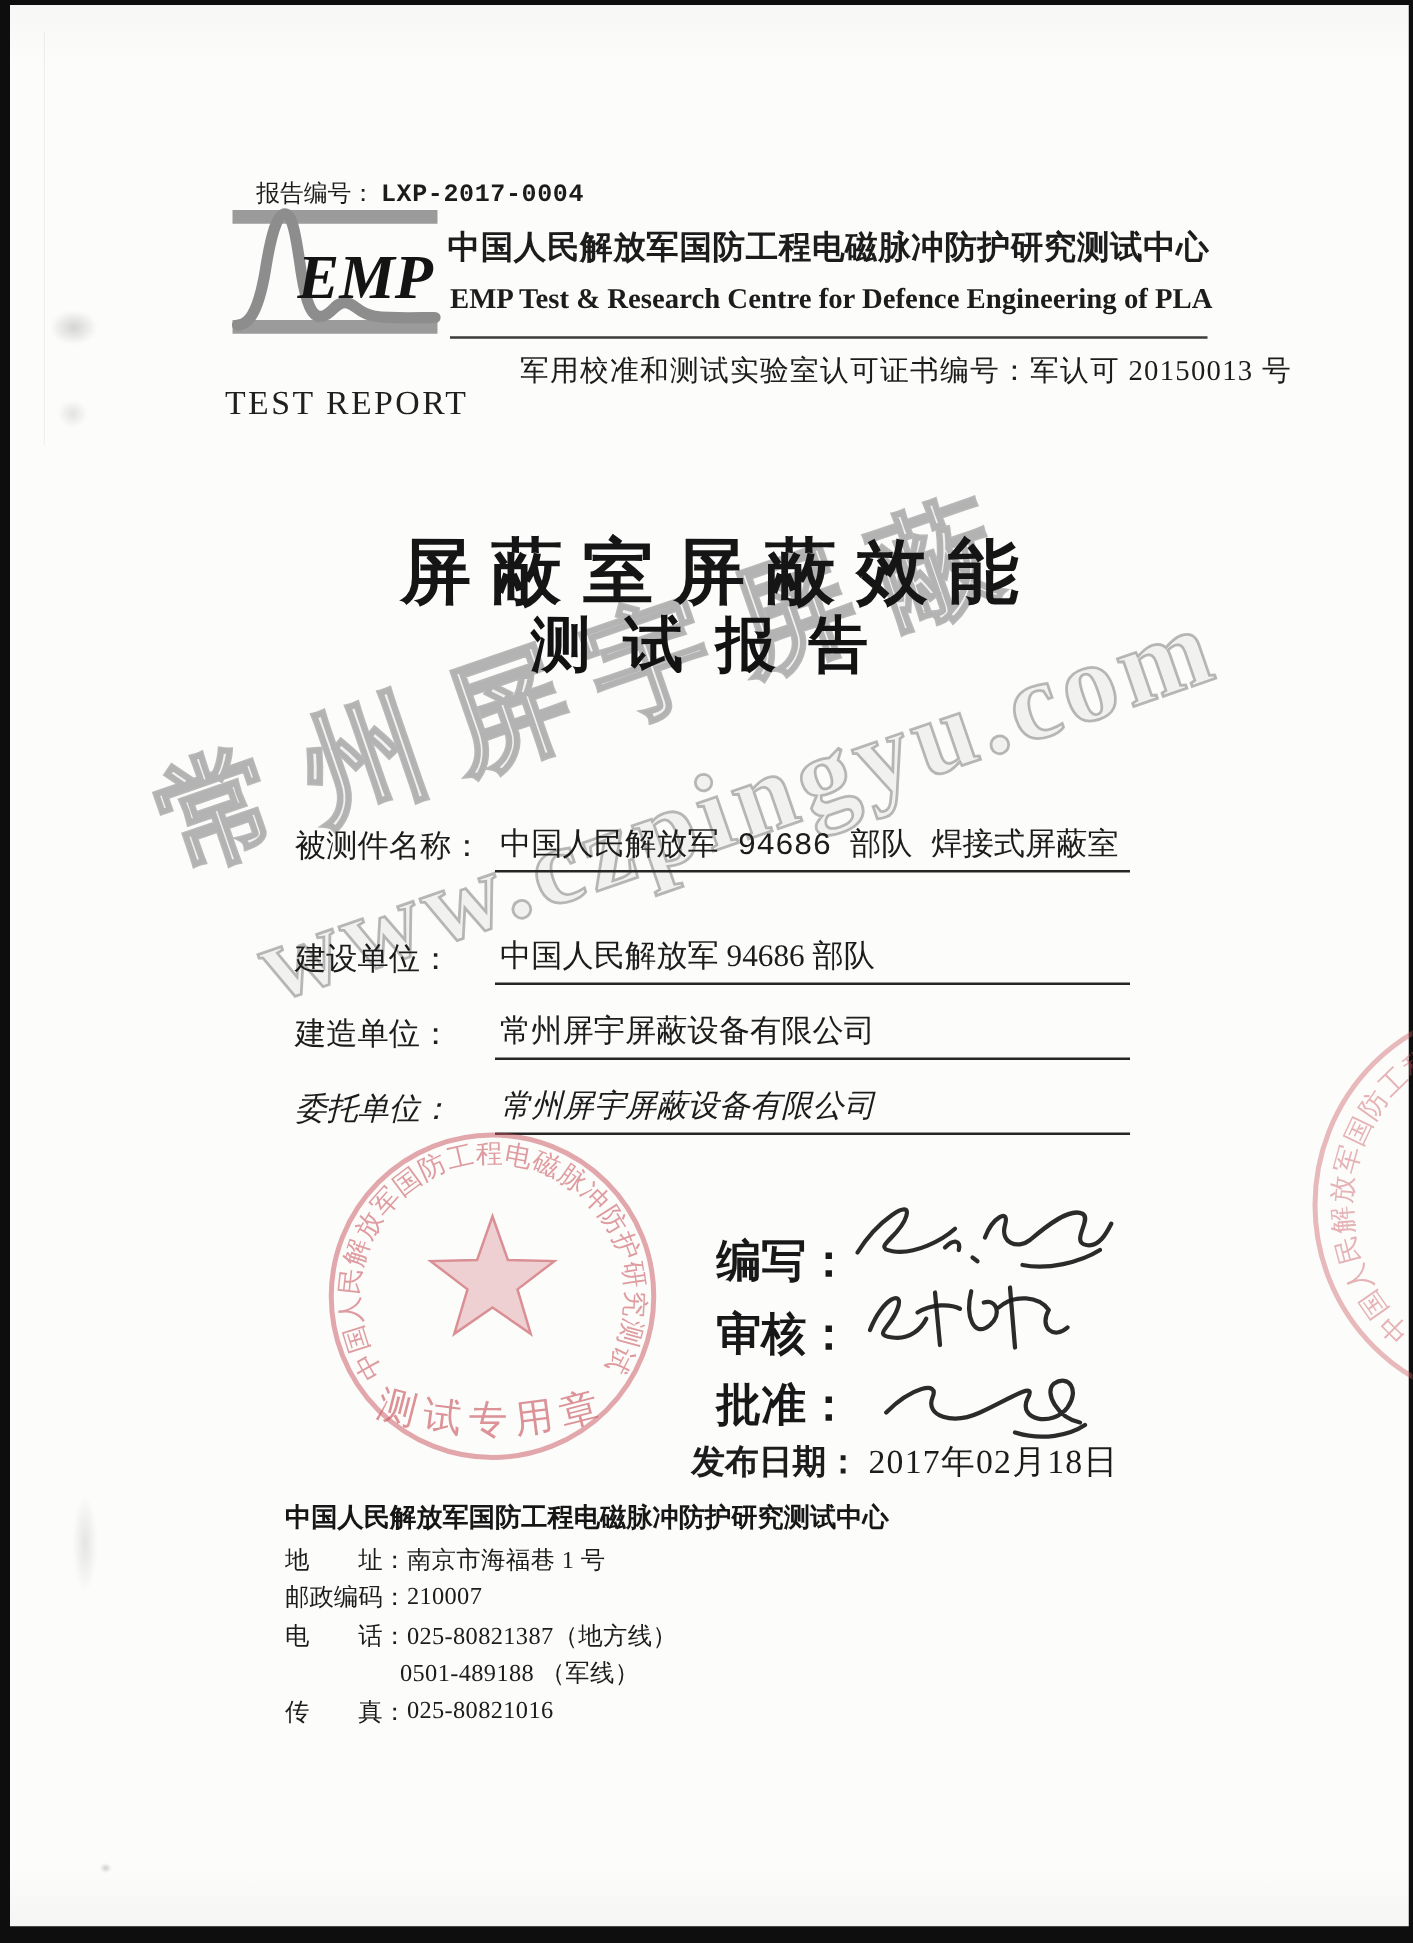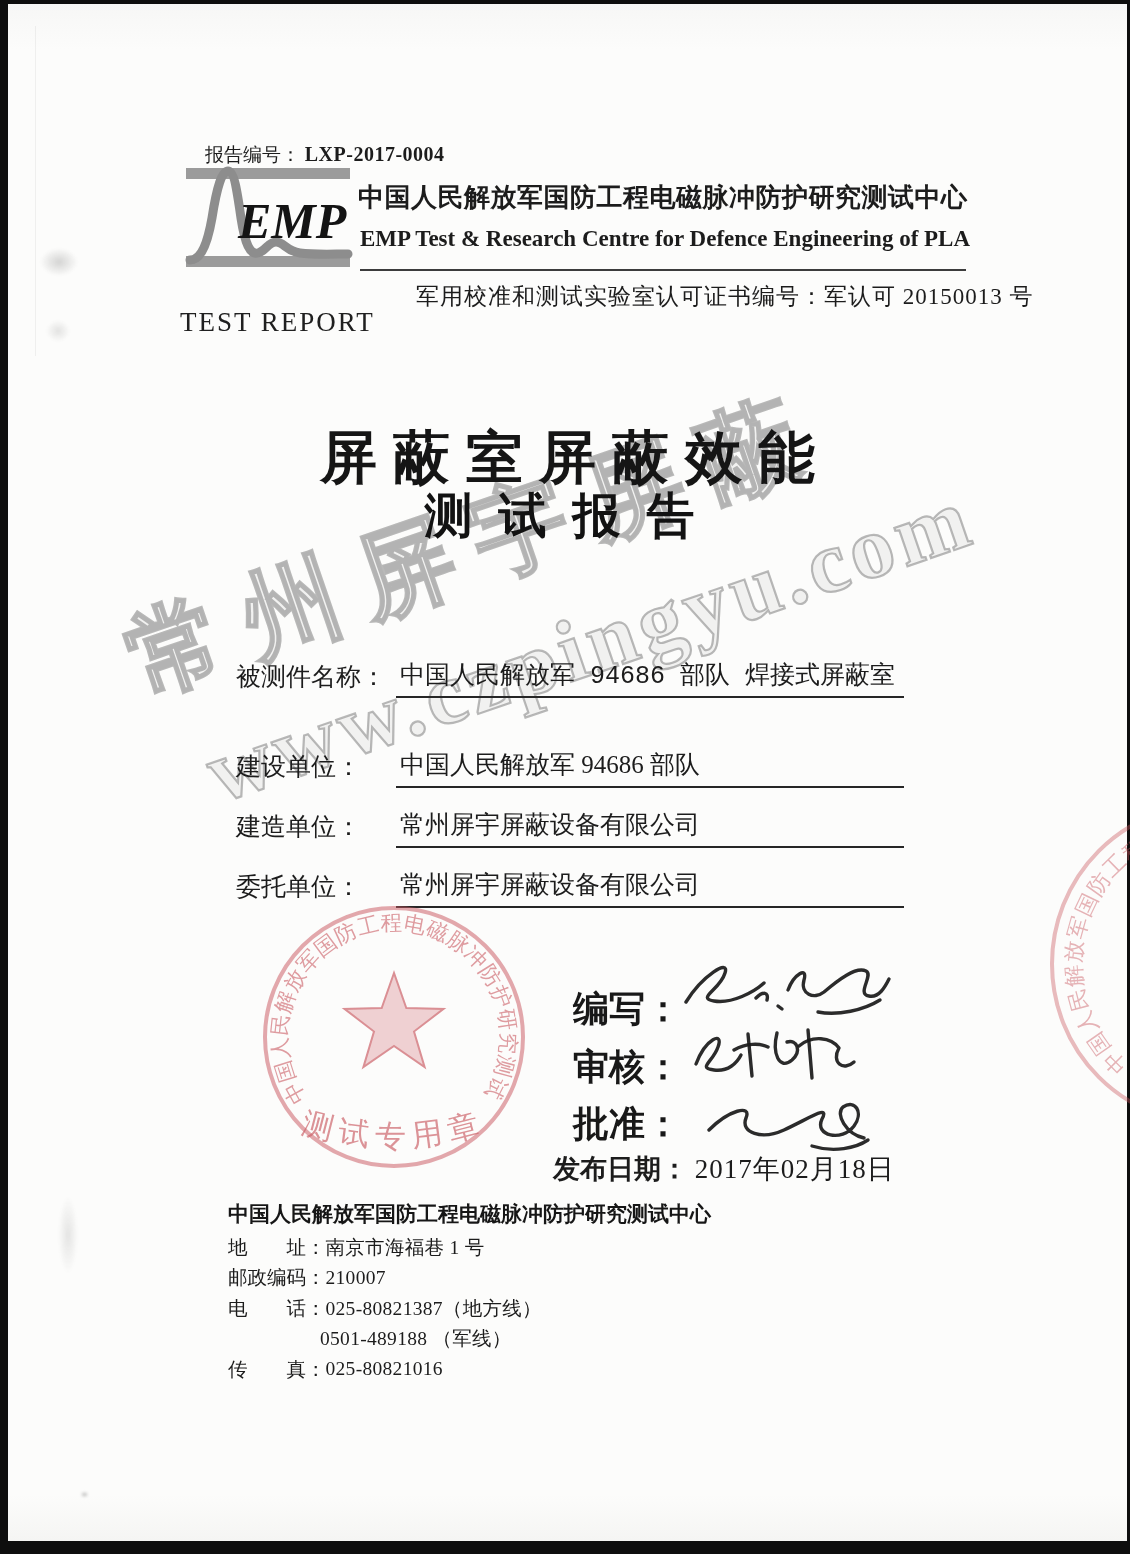--- a/index.html
+++ b/index.html
@@ -10,21 +10,21 @@
     color:#1c1c1c;
   }
   .page {
     position:absolute; left:8px; top:4px; width:1119px; height:1537px;
     background:linear-gradient(180deg,#f7f7f6 0%, #fcfcfb 3%, #fcfcfb 97%, #f5f5f3 100%);
   }
   .abs { position:absolute; }
 
   
   .report-no { left:197px; top:138px; font-size:19px; white-space:nowrap; }
-  .report-no b { font-size:20px; font-family:Liberation Serif, serif; letter-spacing:.5px; }
+  .report-no b { font-size:20px; font-family:Liberation Mono, monospace; letter-spacing:.5px; }
   .logo { left:176px; top:152px; width:170px; height:124px; }
   .title-cn { left:350px; top:176px; width:612px; font-family:"Liberation Sans", sans-serif;
               font-weight:700; font-size:26px; white-space:nowrap; letter-spacing:.5px; }
   .title-en { left:352px; top:222px; width:608px; font-weight:700; font-size:23px; white-space:nowrap; }
   .hdr-rule { left:352px; top:265px; width:606px; height:2px; background:#3c3c3c; }
   .accred { left:408px; top:277px; font-size:23px; letter-spacing:1px; white-space:nowrap; }
   .doc-type { left:172px; top:303px; font-size:27px; letter-spacing:2px; color:#202020; }
 
   
   .main-title-1 { left:0; top:416px; width:1119px; text-align:center;
@@ -32,21 +32,21 @@
     letter-spacing:16px; padding-left:16px; box-sizing:border-box; color:#151515; }
   .main-title-2 { left:0; top:480px; width:1119px; text-align:center;
     font-family:"Liberation Sans", sans-serif; font-weight:700; font-size:48px;
     letter-spacing:26px; padding-left:10px; box-sizing:border-box; color:#121212; }
 
   
   .field-row { left:228px; width:668px; display:flex; align-items:flex-end; }
   .field-label { flex:0 0 160px; font-size:25px; white-space:nowrap; padding-bottom:5px; }
   .field-value { flex:1; font-size:25px; white-space:nowrap; border-bottom:2px solid #262626;
                  padding:0 2px 5px 4px; }
-  .fr1 { top:654px;font-family:Liberation Mono, monospace; } .fr2 { top:744px; } .fr3 { top:804px; } .fr4 { top:864px; }
+  .fr1 { top:654px;font-family:Liberation Mono, monospace; } .fr2 { top:744px; } .fr3 { top:804px; } .fr4 { top:864px;font-style:italic; }
 
   
   .sign-label { left:565px; font-family:"Liberation Sans", sans-serif; font-weight:700;
                 font-size:36px; color:#181818; }
   .sl1 { top:981px; } .sl2 { top:1039px; } .sl3 { top:1096px; }
   .sig { position:absolute; }
   .sig path { fill:none; stroke:#191919; stroke-width:3.4; stroke-linecap:round; stroke-linejoin:round; opacity:.92; }
   .sig1 { left:660px; top:946px; }
   .sig2 { left:676px; top:1016px; }
   .sig3 { left:688px; top:1078px; }

